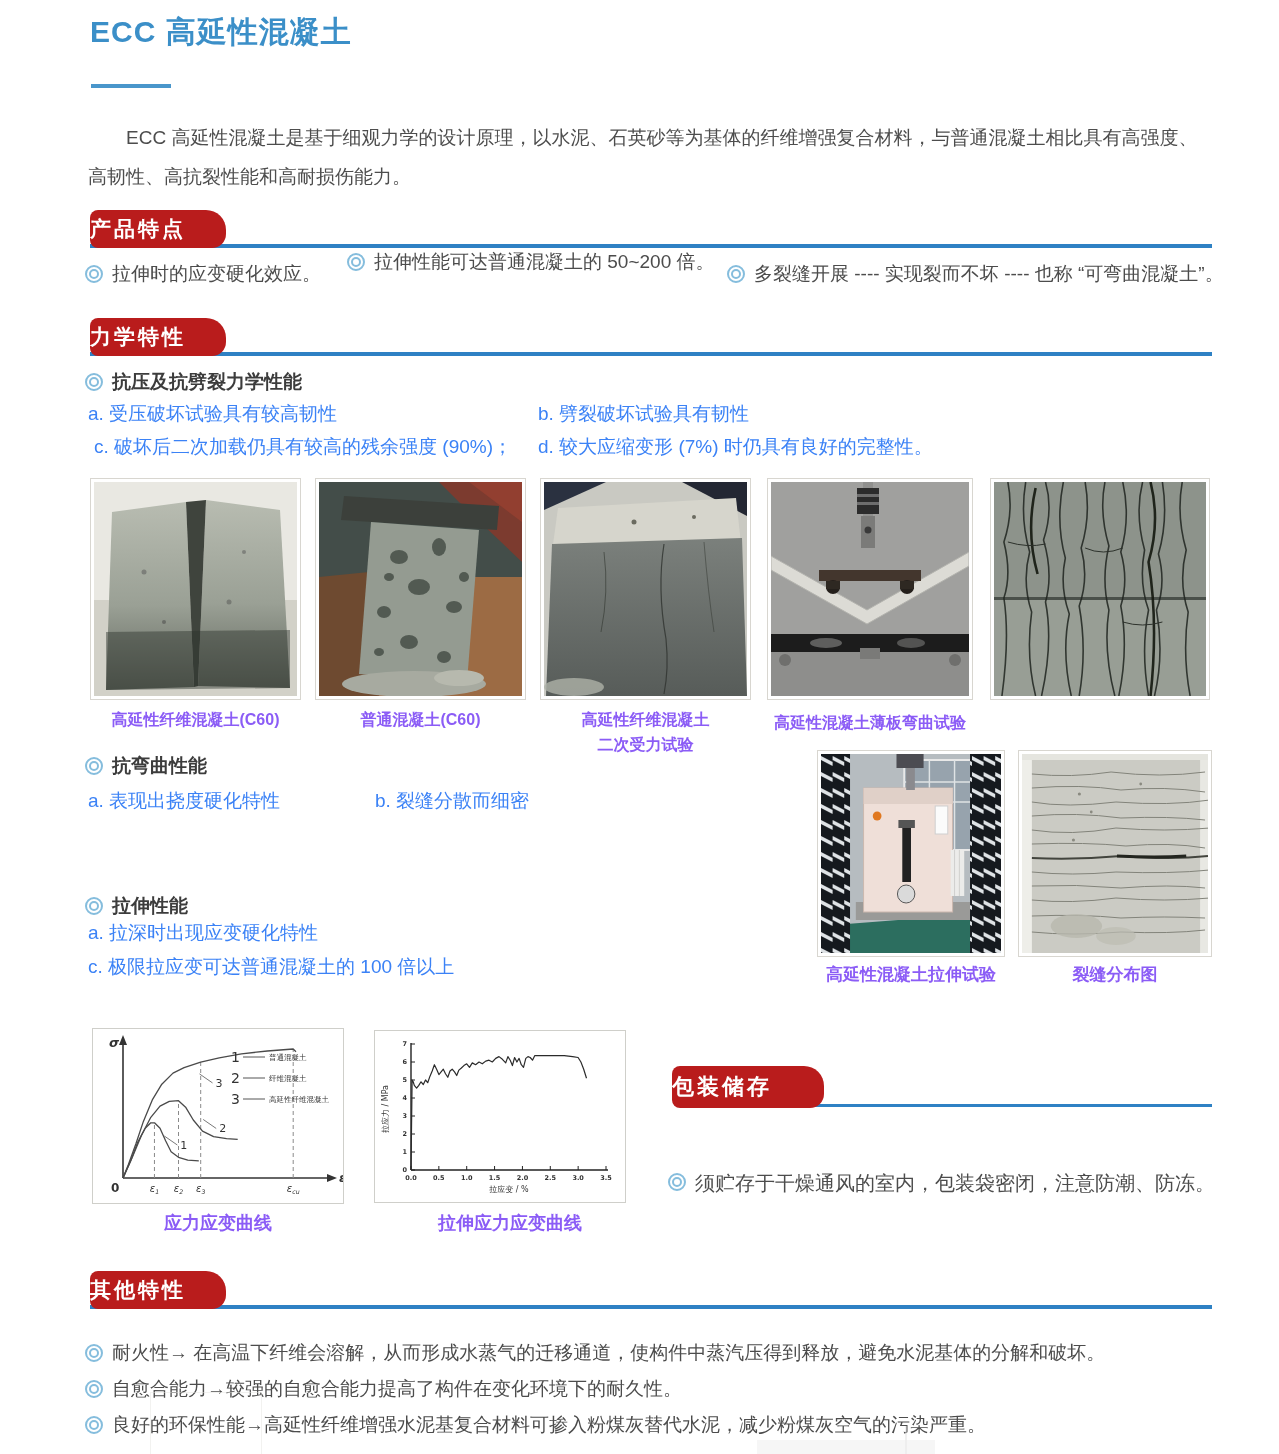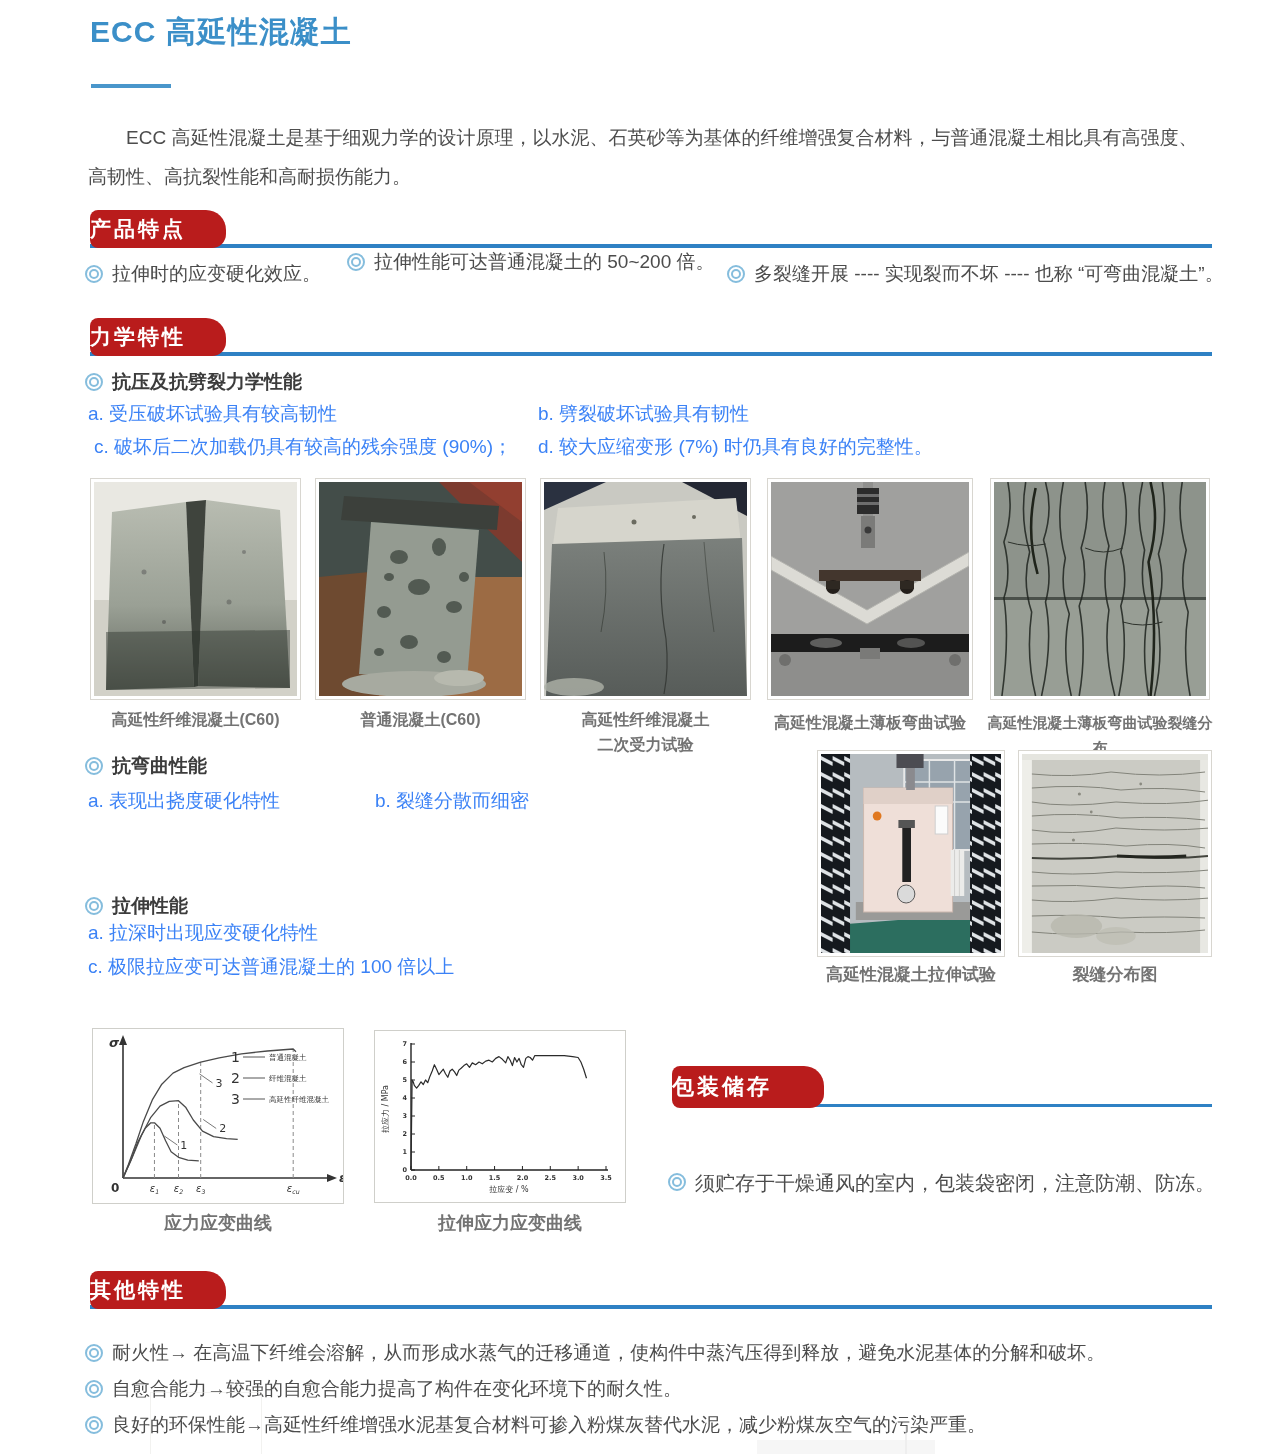--- a/index.html
+++ b/index.html
@@ -17,21 +17,21 @@
   .bullet{display:flex;align-items:flex-start;font-size:19px;line-height:28px;color:#4c4c4c;}
   .bullet .txt{display:block;}
   .dbl{flex:0 0 auto;display:inline-block;width:14px;height:14px;border:2px solid #85bddd;
        border-radius:50%;position:relative;margin:5px 9px 0 0;}
   .dbl::after{content:"";position:absolute;left:2px;top:2px;right:2px;bottom:2px;
        border:2px solid #85bddd;border-radius:50%;}
   .subhead{display:flex;align-items:flex-start;font-size:19px;font-weight:bold;color:#3c3c3c;line-height:28px;}
   .item{font-size:19px;color:#3b82f6;line-height:28px;}
   .figframe{background:#fff;border:1px solid #d8d6d0;padding:3px;box-sizing:border-box;}
   .figframe svg{display:block;width:100%;height:100%;}
-  .cap{color:#737373;font-size:16px;font-weight:bold;text-align:center;line-height:25px;white-space:pre-line;}
+  .cap{color:#8b5cf6;font-size:16px;font-weight:bold;text-align:center;line-height:25px;white-space:pre-line;}
   .cap-lg{font-size:18px;}
   .figbox{background:#fff;border:1px solid #cfcfca;box-sizing:border-box;}
   .figbox svg{display:block;width:100%;height:100%;}
   svg text{font-family:"DejaVu Sans","Liberation Sans",sans-serif;fill:#333;}
   .ghost{opacity:.45;}
 </style>
 </head>
 <body>
 
 <div id="page">
@@ -191,21 +191,20 @@
           <path d="M130,140 q20,6 40,0"></path>
       </g>
     </svg>
   </div>
 
   <div class="abs cap" style="left:90px;top:707px;width:211px;">高延性纤维混凝土(C60)</div>
   <div class="abs cap" style="left:315px;top:707px;width:211px;">普通混凝土(C60)</div>
   <div class="abs cap" style="left:540px;top:707px;width:211px;">高延性纤维混凝土
 二次受力试验</div>
   <div class="abs cap" style="left:764px;top:710px;width:212px;">高延性混凝土薄板弯曲试验</div>
-  <div class="abs cap" style="left:985px;top:710px;width:230px;font-size:15px;">高延性混凝土薄板弯曲试验裂缝分布</div>
 
   <div class="abs subhead" style="left:85px;top:752px;">
     <span class="dbl"></span>
     <span>抗弯曲性能</span>
   </div>
   <div class="abs item" style="left:88px;top:787px;">a. 表现出挠度硬化特性</div>
   <div class="abs item" style="left:375px;top:787px;">b. 裂缝分散而细密</div>
 
   <div class="abs figframe" style="left:817px;top:750px;width:188px;height:207px;">
     <svg viewBox="0 0 186 199" preserveAspectRatio="none" aria-hidden="true">

